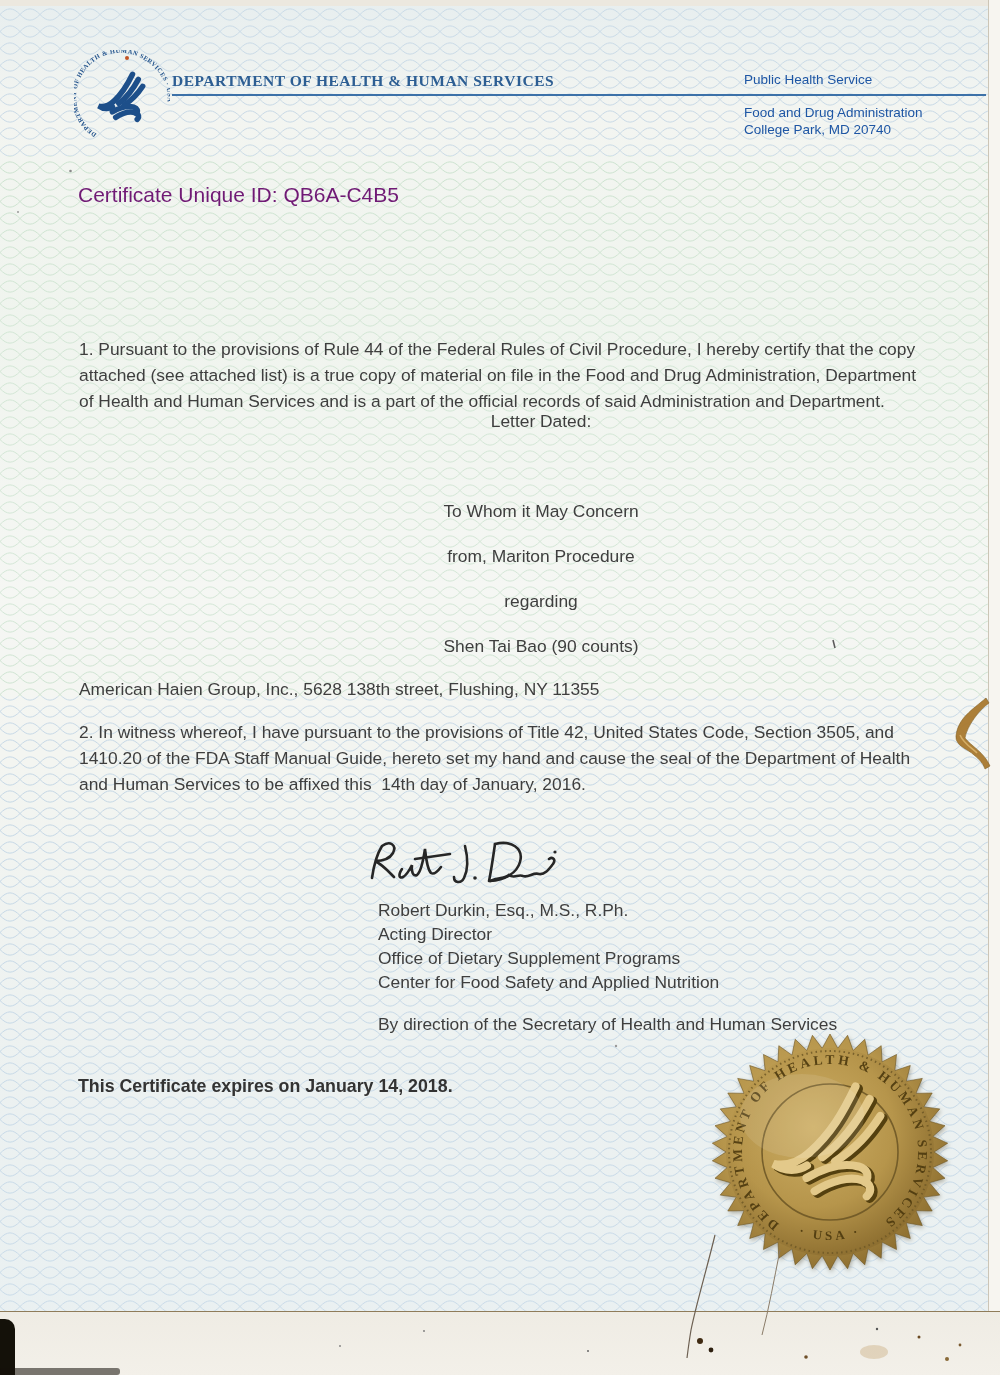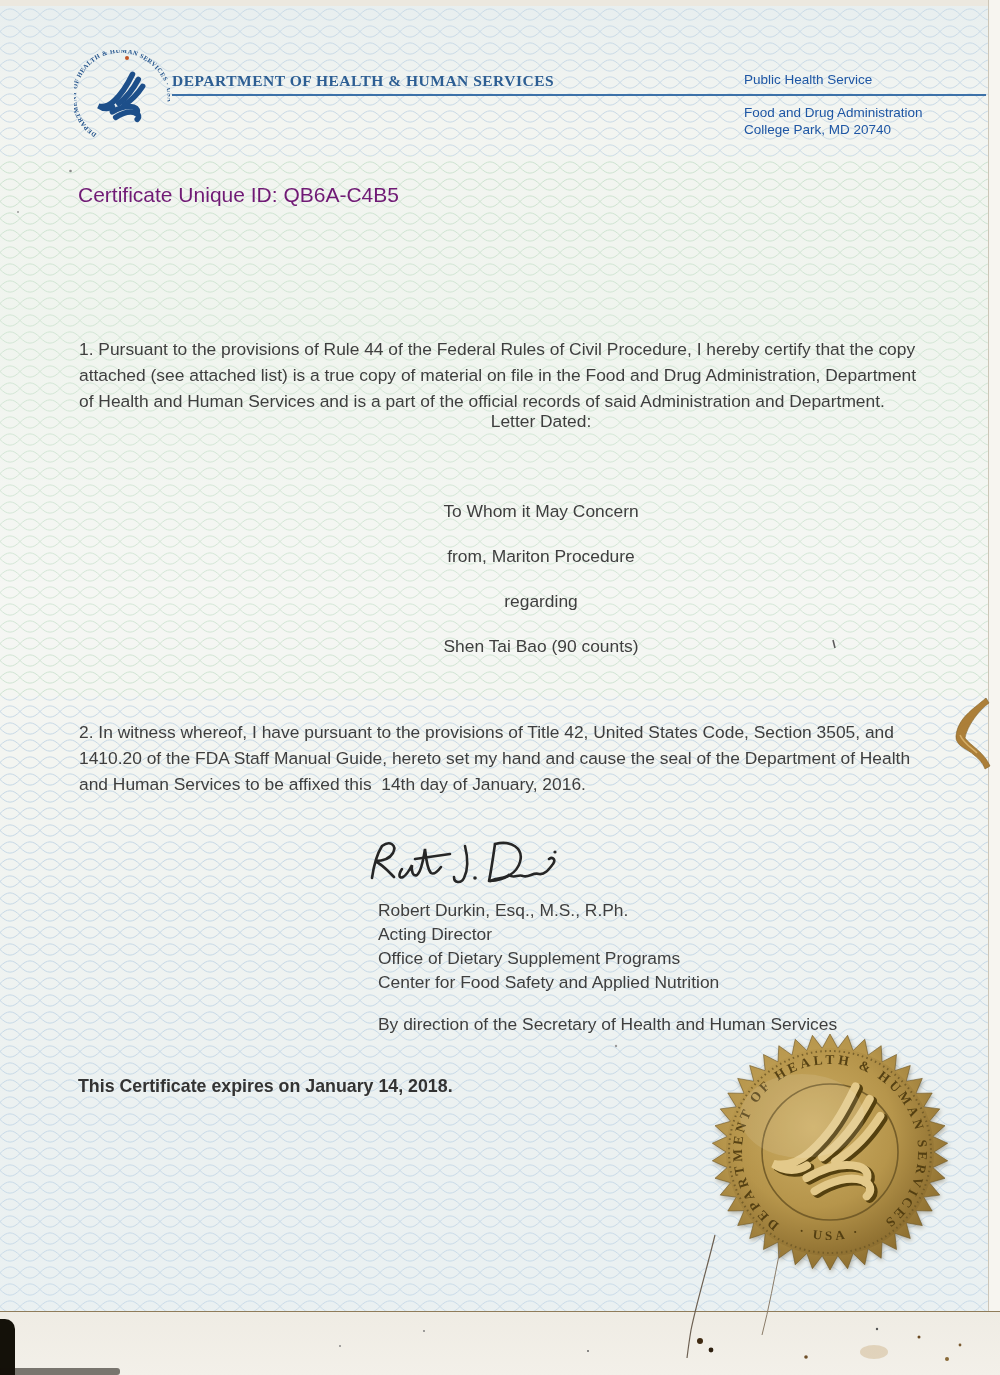--- a/index.html
+++ b/index.html
@@ -98,20 +98,21 @@
 
   <div id="certificate-id" class="abs">Certificate Unique ID: QB6A-C4B5</div>
   <div id="paragraph-1" class="abs body-text">1. Pursuant to the provisions of Rule 44 of the Federal Rules of Civil Procedure, I hereby certify that the copy attached (see attached list) is a true copy of material on file in the Food and Drug Administration, Department of Health and Human Services and is a part of the official records of said Administration and Department.</div>
 
   <div class="abs body-text center-line" style="top:402px">Letter Dated:</div>
   <div class="abs body-text center-line" style="top:492px">To Whom it May Concern</div>
   <div class="abs body-text center-line" style="top:537px">from, Mariton Procedure</div>
   <div class="abs body-text center-line" style="top:582px">regarding</div>
   <div class="abs body-text center-line" style="top:627px">Shen Tai Bao (90 counts)</div>
 
+  <div id="company-line" class="abs body-text">American Haien Group, Inc., 5628 138th street, Flushing, NY 11355</div>
   <div id="paragraph-2" class="abs body-text">2. In witness whereof, I have pursuant to the provisions of Title 42, United States Code, Section 3505, and 1410.20 of the FDA Staff Manual Guide, hereto set my hand and cause the seal of the Department of Health and Human Services to be affixed this  14th day of January, 2016.</div>
 
   <svg id="signature-svg" class="abs" width="215" height="62" viewBox="0 0 215 62">
     <g fill="none" stroke="#262626" stroke-width="2.6" stroke-linecap="round">
       <path d="M14,46 C16,32 19,22 24,14 C32,8 39,13 35,21 C31,28 22,29 17,29 C25,33 30,39 36,45"></path>
       <path d="M44,37 C40,43 41,47 45,45 C49,43 52,37 54,33 C53,39 55,45 59,43 C63,40 65,30 67,17 C68,26 69,37 73,41 C76,43 80,39 83,35"></path>
       <path d="M57,27 L92,22"></path>
       <path d="M107,14 C110,26 110,38 106,46 C103,52 96,51 96,45"></path>
       <path d="M137,12 C135,26 133,40 131,49"></path>
       <path d="M137,12 C153,8 166,16 162,30 C159,41 147,48 132,49"></path>

